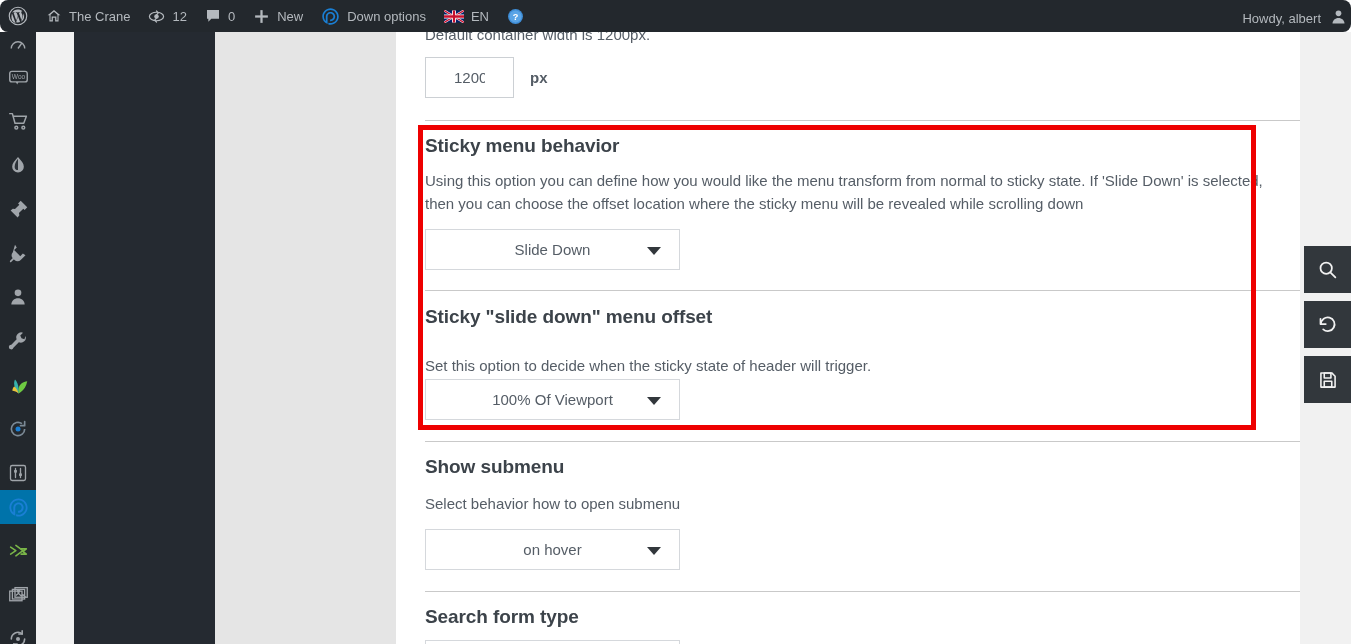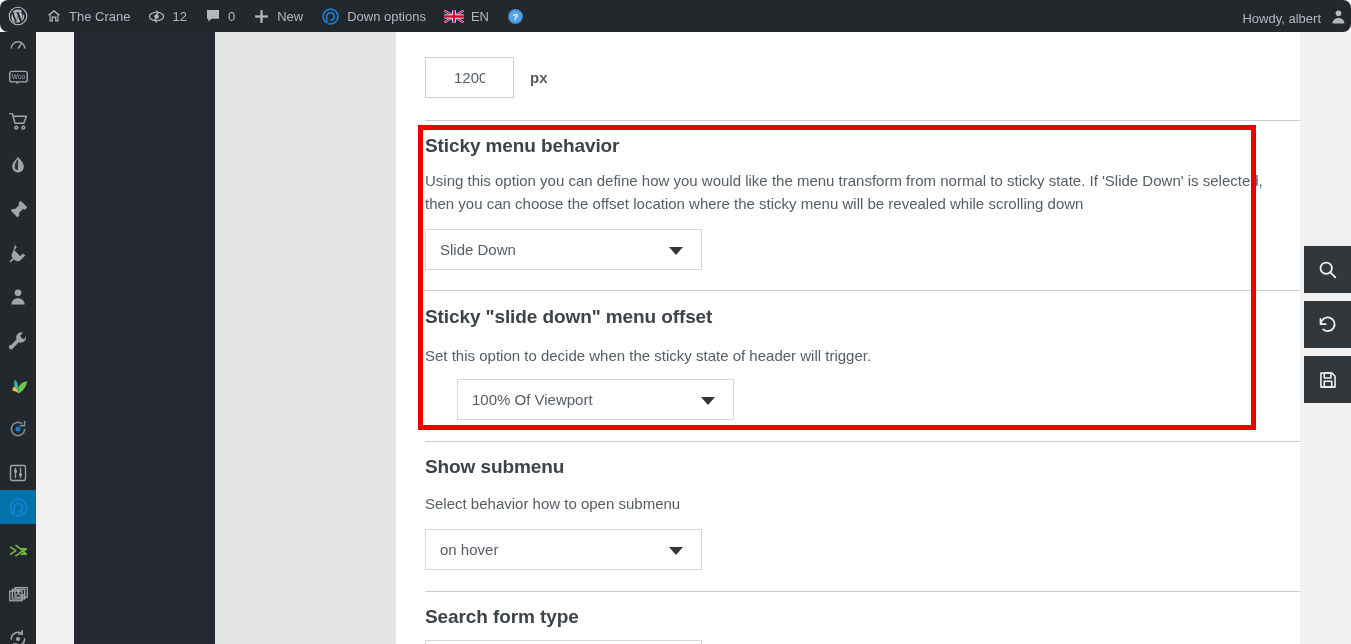--- a/index.html
+++ b/index.html
@@ -97,25 +97,25 @@
     width: 89px; height: 41px;
     border: 1px solid #ccd0d4; background: #fff;
     font-size: 15px; color: #555d66;
     padding: 0 28px;
     font-family: "Liberation Sans", sans-serif;
   }
   .unit {
     font-size: 15px; color: #555d66; font-weight: bold;
   }
   .selectbox {
-    position: relative; width: 277px; height: 41px;
+    position: relative; width: 255px; height: 41px;
     border: 1px solid #d5d8dc; background: #fff;
     display: flex; align-items: center;
     padding: 0 14px;
-    font-size: 15px; color: #555d66;
+    font-size: 15px; color: #555d66; justify-content: center;
   }
   .selectbox .caret {
     position: absolute; right: 18px; top: 50%; margin-top: -3px;
     width: 0; height: 0;
     border-left: 7px solid transparent;
     border-right: 7px solid transparent;
     border-top: 8px solid #32373c;
   }
 
   
@@ -358,20 +358,23 @@
 
 </div>
 
 <div id="band-light-left"></div>
 <div id="band-dark"></div>
 <div id="band-gray"></div>
 <div id="band-right-gray"></div>
 
 <div id="panel">
 
+  <div class="inner" style="top:-8px;">
+    <div class="field-desc">Default container width is 1200px.</div>
+  </div>
 
   <div class="inner" style="top:25px; display:flex; align-items:center; gap:16px;">
     <input class="txtinput" type="text" value="1200" style="">
     <span class="unit">px</span>
   </div>
 
   <div class="inner hr" style="top:88px;"></div>
 
   <div class="inner" style="top:103px;">
     <div class="field-title">Sticky menu behavior</div>
@@ -384,24 +387,24 @@
       <span>Slide Down</span>
       <span class="caret"></span>
     </div>
   </div>
 
   <div class="inner hr" style="top:258px;"></div>
 
   <div class="inner" style="top:274px;">
     <div class="field-title">Sticky "slide down" menu offset</div>
   </div>
-  <div class="inner" style="top:313px;">
+  <div class="inner" style="top:323px;">
     <div class="field-desc">Set this option to decide when the sticky state of header will trigger.</div>
   </div>
-  <div class="inner" style="top:347px;margin-left:32px;">
+  <div class="inner" style="top:347px;">
     <div class="selectbox">
       <span>100% Of Viewport</span>
       <span class="caret"></span>
     </div>
   </div>
 
   <div class="inner hr" style="top:409px;"></div>
 
   <div class="inner" style="top:424px;">
     <div class="field-title">Show submenu</div>

